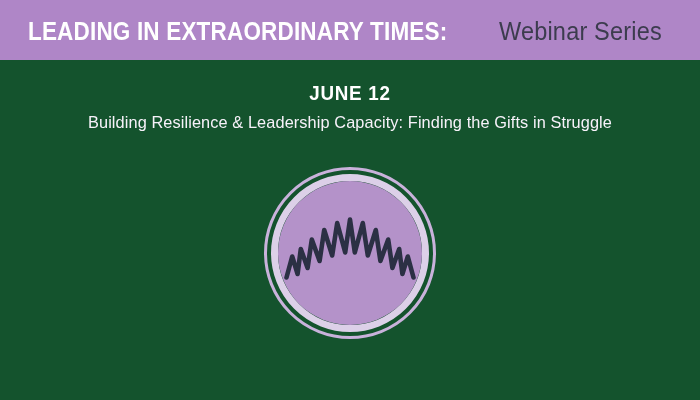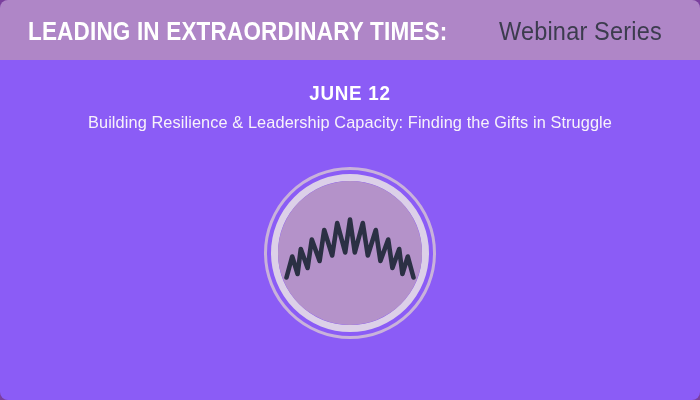--- a/index.html
+++ b/index.html
@@ -13,21 +13,20 @@
     font-family: "Liberation Sans", sans-serif;
     background: #7A3F9D;
   }
 
   .banner {
     position: relative;
     width: 700px;
     height: 400px;
     background: #7A3F9D;
     overflow: hidden;
-    border-radius: 8px;
   }
 
   
   .header-band {
     position: absolute;
     left: 0;
     top: 0;
     width: 700px;
     height: 60px;
     background: #AF86C7;
@@ -66,21 +65,21 @@
     transform-origin: left center;
   }
 
   
   .main-area {
     position: absolute;
     left: 0;
     top: 60px;
     width: 700px;
     height: 340px;
-    background: #8b5cf6;
+    background: #14532d;
     text-decoration: underline;
   }
 
   .event-date {
     position: absolute;
     left: 0;
     top: 22px;
     width: 700px;
     text-align: center;
     font-family: "Liberation Sans Narrow", "Liberation Sans", sans-serif;

